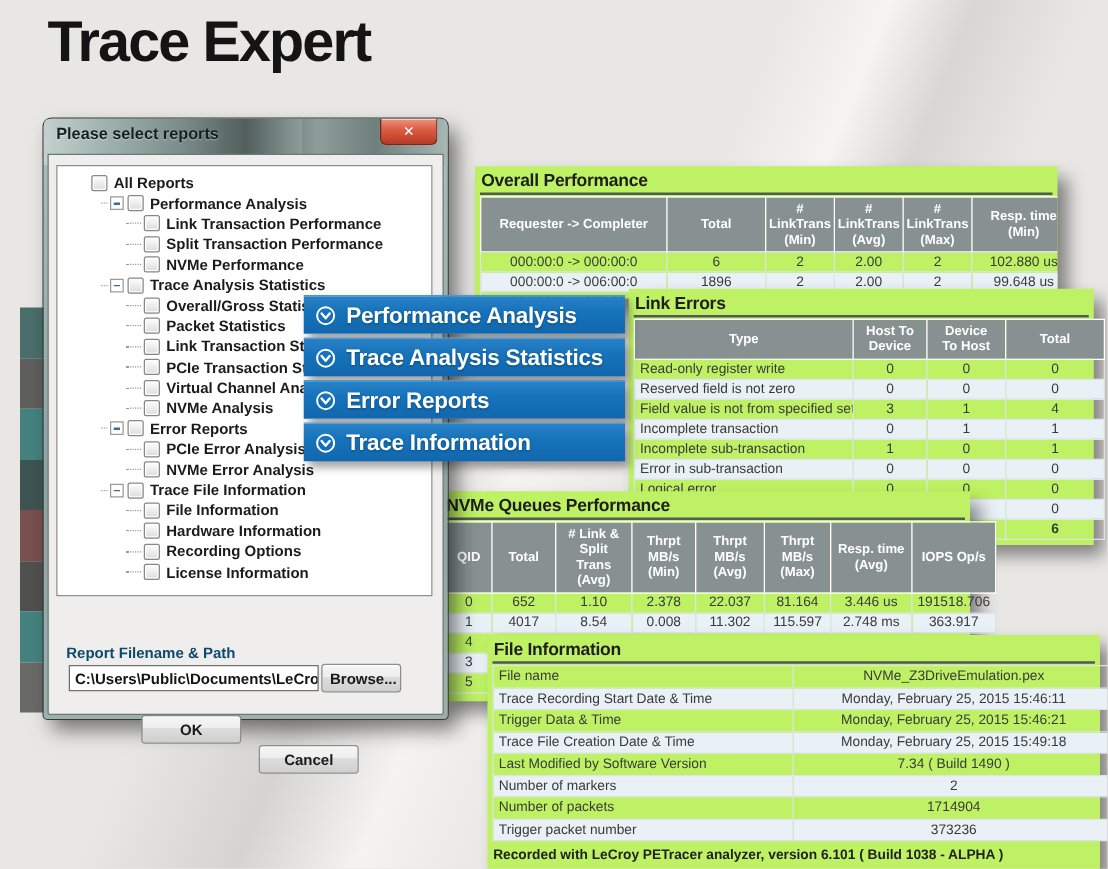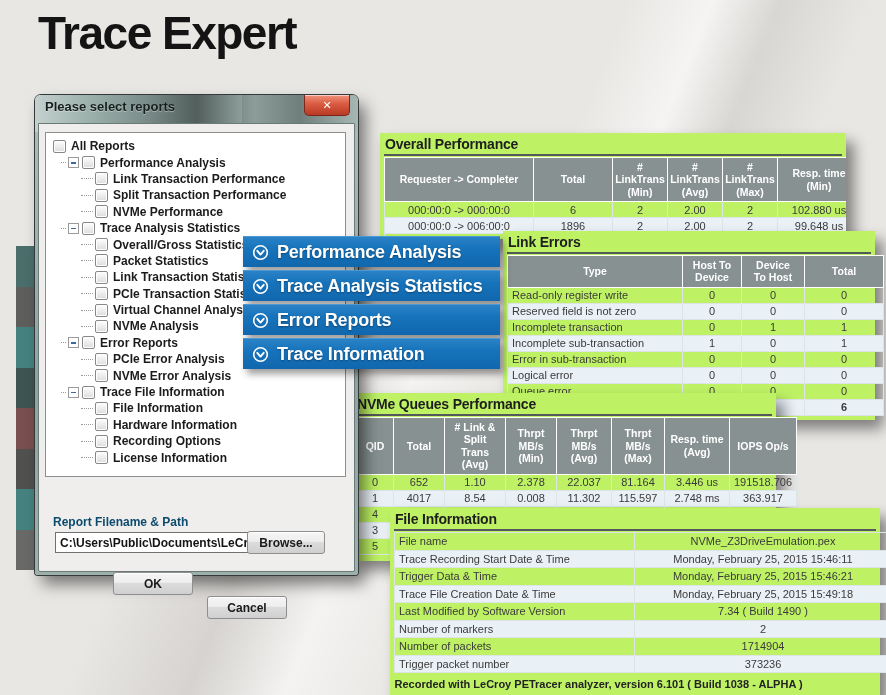--- a/index.html
+++ b/index.html
@@ -32,39 +32,39 @@
                linear-gradient(90deg,#c2cfcc 0%,#9db1ad 18%,#7e908d 38%,#55625f 52%,#8d9e9a 68%,#6e7f7c 82%,#a7b8b4 100%);}
   .dlg-title{font-size:13px;font-weight:600;color:#16201f;text-shadow:0 1px 1px rgba(255,255,255,.45);}
   .close-btn{position:absolute;right:8px;top:0;width:44px;height:20px;cursor:pointer;
     display:flex;align-items:center;justify-content:center;
     background:linear-gradient(180deg,#f0927c,#d95b41 45%,#b83a24);
     border:1px solid #7e251a;border-top:none;border-radius:0 0 5px 5px;
     box-shadow:inset 0 1px 0 rgba(255,255,255,.55);color:#fff;font-size:11px;font-weight:bold;}
   .dialog-body{position:absolute;left:3px;right:3px;top:28px;bottom:3px;background:#efeeec;
     border:1px solid #6a7a78;border-radius:0 0 2px 2px;}
   .tree-box{position:absolute;left:6px;top:8px;width:301px;height:345px;background:#fff;
-    border:1px solid #8e8e8e;overflow:hidden;padding:5px 0 0 1px;box-sizing:border-box;}
+    border:1px solid #8e8e8e;overflow:hidden;padding:5px 0 0 21px;box-sizing:border-box;}
   .tree-row{height:16.4px;display:flex;align-items:center;white-space:nowrap;
     font-size:12px;font-weight:600;color:#1b1b1b;}
   .lvl0{padding-left:6px}.lvl1{padding-left:14px}.lvl2{padding-left:34px}
   .dash{width:12px;height:0;border-top:1px dotted #9a9a9a;margin-right:2px;flex:none;}
   .dash-s{width:5px;}
   .exp{width:11px;height:11px;border:1px solid #9a9a9a;background:#fff;margin-right:3px;
     position:relative;flex:none;box-sizing:border-box;}
   .exp::after{content:'';position:absolute;left:2px;right:2px;top:4px;height:1.5px;background:#3b6aa0;}
   .cb{width:13px;height:13px;border:1px solid #878787;border-radius:2px;margin-right:5px;flex:none;
     background:linear-gradient(180deg,#fefefe,#dcdcdc);box-shadow:inset 0 0 0 1px #fff;box-sizing:border-box;}
   .group-label{position:absolute;left:14px;top:391px;font-size:12px;font-weight:600;color:#0c4a6e;}
   .path-field{position:absolute;left:16px;top:408px;width:200px;height:21px;background:#fff;
     border:1px solid #707070;font-size:12px;font-weight:600;color:#141414;
     padding:3px 4px;overflow:hidden;white-space:nowrap;box-sizing:border-box;}
   .win-btn{position:absolute;height:23px;font-family:inherit;font-size:12px;font-weight:600;color:#1a1a1a;
     background:linear-gradient(180deg,#f5f5f5,#eeeeee 45%,#dddddd 46%,#cfcfcf);
     border:1px solid #8e8e8e;border-radius:3px;box-shadow:inset 0 1px 0 #fff;cursor:pointer;}
-  .browse-btn{left:208px;top:407px;width:78px;}
+  .browse-btn{left:218px;top:407px;width:64px;}
   .ok-btn{left:74px;top:448px;width:80px;}
   .cancel-btn{left:168px;top:472px;width:80px;text-align:center;}
 
   
   .menu{position:absolute;left:243px;top:236px;width:257px;z-index:30;}
   .menu-bar{height:30px;margin-bottom:3px;display:flex;align-items:center;padding:0 9px;
     background:linear-gradient(180deg,#2a82c6,#1673bb 40%,#1167ad);
     border-top:1px solid #4c97d2;box-shadow:4px 5px 7px rgba(0,0,0,.38);cursor:pointer;}
   .menu-icon{width:17px;height:17px;margin-right:8px;flex:none;display:block;}
   .menu-label{color:#fff;font-size:18px;font-weight:700;letter-spacing:-.2px;
@@ -355,20 +355,26 @@
               <td>Read-only register write</td>
               <td>0</td>
               <td>0</td>
               <td>0</td>
             </tr>
             <tr>
               <td>Reserved field is not zero</td>
               <td>0</td>
               <td>0</td>
               <td>0</td>
+            </tr>
+            <tr>
+              <td>Field value is not from specified set</td>
+              <td>3</td>
+              <td>1</td>
+              <td>4</td>
             </tr>
             <tr>
               <td>Incomplete transaction</td>
               <td>0</td>
               <td>1</td>
               <td>1</td>
             </tr>
             <tr>
               <td>Incomplete sub-transaction</td>
               <td>1</td>

